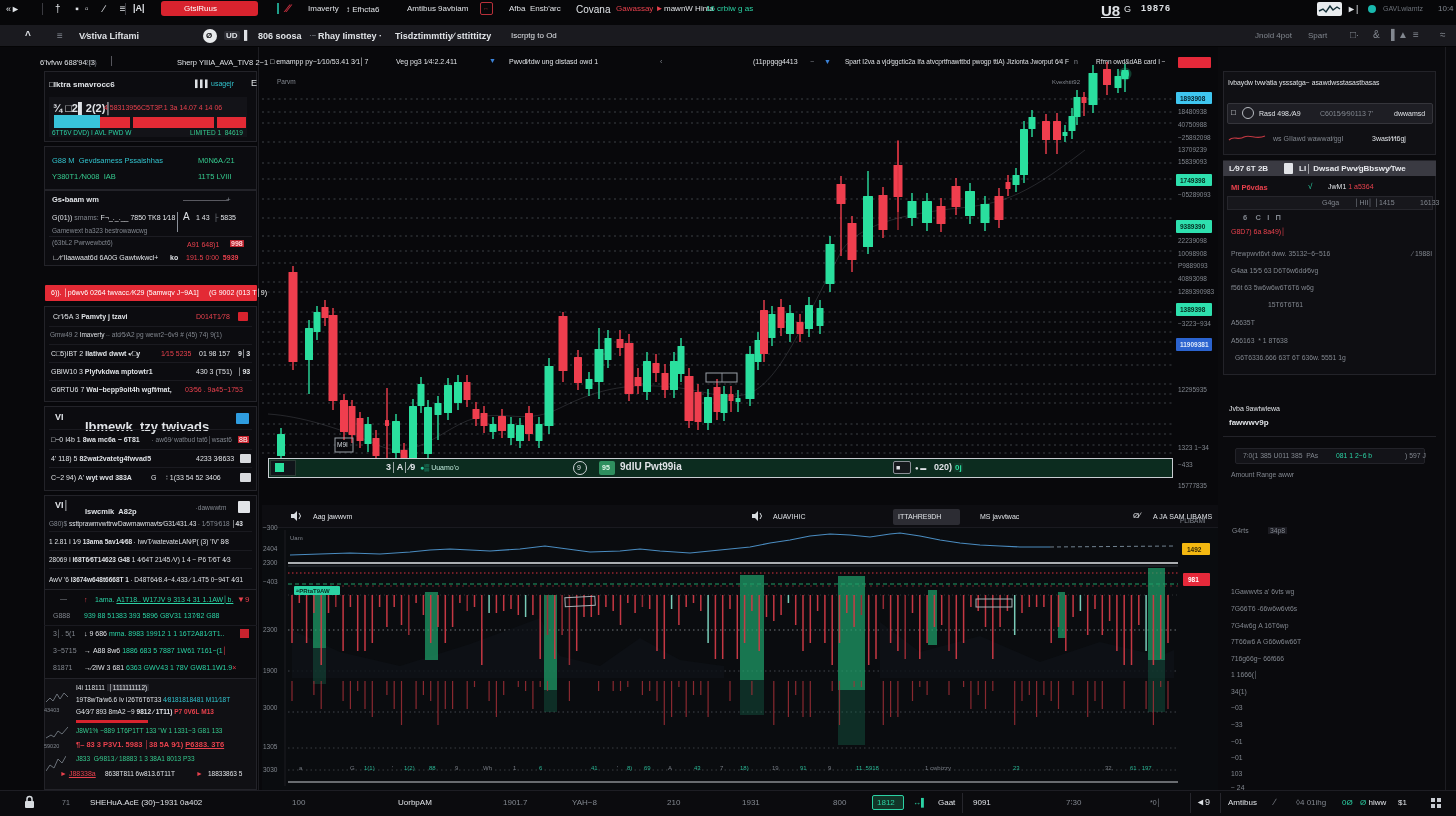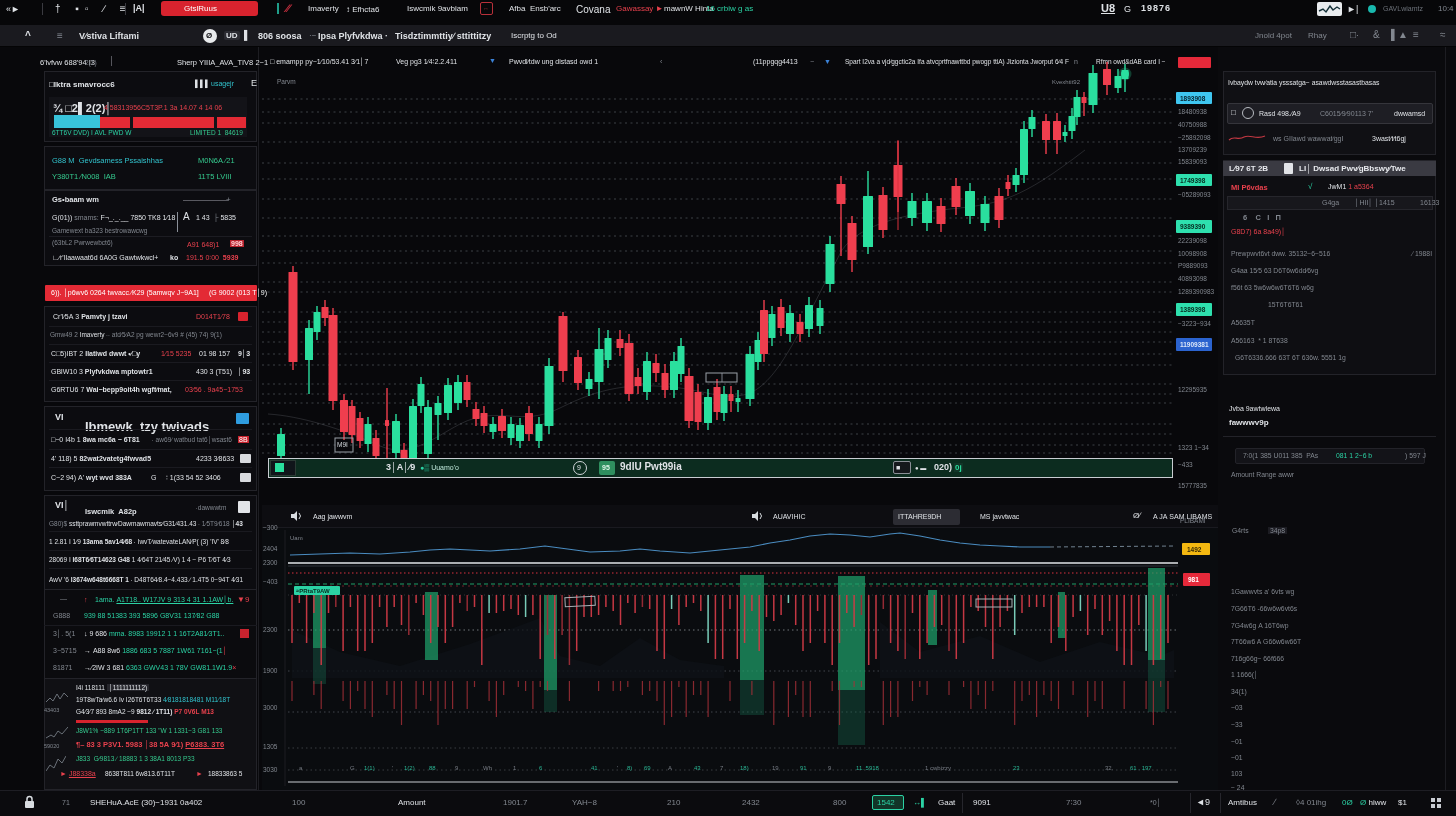--- a/index.html
+++ b/index.html
@@ -23,29 +23,29 @@
 <div class="abs" style="left:42px;top:3px;width:1px;height:12px;background:#3a3a40;"></div>
 <div class="t wh" style="left:55px;top:3px;font-size:10px;letter-spacing:6px;">† ▪▫ ∕ ≡</div>
 <div class="abs" style="left:125px;top:3px;width:1px;height:12px;background:#3a3a40;"></div>
 <div class="t wh b" style="left:133px;top:3px;font-size:9px;">|A|</div>
 <div class="abs" style="left:161px;top:1px;width:97px;height:15px;background:#d8232e;border-radius:3px;"></div>
 <div class="t" style="left:184px;top:4px;font-size:8px;color:#fff;font-weight:normal;">GtslRuus</div>
 <div class="abs" style="left:277px;top:3px;width:2px;height:11px;background:#1f9e8a;"></div>
 <div class="t" style="left:286px;top:2px;font-size:11px;color:#c93040;font-weight:bold;font-style:italic;">∕∕</div>
 <div class="t wh" style="left:308px;top:4px;font-size:8px;">Imaverty</div>
 <div class="t wh" style="left:346px;top:5px;font-size:8px;">↕ Efhcta6</div>
-<div class="t wh" style="left:407px;top:4px;font-size:8px;">Iswcmik 9avbiam</div>
+<div class="t wh" style="left:407px;top:4px;font-size:8px;">Amtibus 9avbiam</div>
 <div class="abs" style="left:480px;top:2px;width:13px;height:13px;border:1px solid #b8303a;border-radius:2px;"></div>
 <div class="t" style="left:483px;top:5px;font-size:6px;color:#b8303a;">↔</div>
 <div class="t wh" style="left:509px;top:4px;font-size:8px;">Afba&nbsp;&nbsp;Ensb'arc</div>
 <div class="t wh" style="left:576px;top:4px;font-size:10px;">Covana</div>
 <div class="t red" style="left:616px;top:4px;font-size:8px;">Gawassay ►</div>
 <div class="t wh" style="left:664px;top:4px;font-size:8px;">mawnW Hinta</div>
 <div class="t teal" style="left:706px;top:4px;font-size:8px;">16 crbiw g as</div>
-<div class="t wh b" style="left:1101px;top:2px;font-size:11px;text-decoration:underline;">U8</div>
+<div class="t wh b" style="left:1101px;top:2px;font-size:15px;text-decoration:underline;">U8</div>
 <div class="t wh" style="left:1124px;top:4px;font-size:9px;">G</div>
 <div class="t wh b" style="left:1141px;top:3px;font-size:9px;letter-spacing:1px;">19876</div>
 <div class="abs" style="left:1317px;top:2px;width:25px;height:14px;background:#e9ecef;border-radius:2px;"></div>
 <svg class="abs" style="left:1318px;top:3px;" width="23" height="12" viewBox="0 0 23 12">
       <path d="M1 8 L5 6 L8 9 L12 3 L15 7 L19 4 L22 6" stroke="#16323a" stroke-width="1.4" fill="none"></path>
     </svg>
 <div class="t wh" style="left:1347px;top:4px;font-size:9px;">►|</div>
 <div class="abs" style="left:1368px;top:5px;width:8px;height:8px;border-radius:50%;background:#19b8ad;"></div>
 <div class="t" style="left:1383px;top:5px;font-size:7px;color:#6d727a;">GAVLwiamtz</div>
 <div class="t mut" style="left:1438px;top:4px;font-size:8px;">10:4</div>
@@ -53,25 +53,25 @@
 <div class="abs" style="left:0;top:25px;width:1456px;height:22px;background:#1a1a1f;border-bottom:1px solid #040405;"></div>
 <div class="t wh b" style="left:25px;top:30px;font-size:10px;">^</div>
 <div class="t mut" style="left:57px;top:30px;font-size:10px;">≡</div>
 <div class="t wh b" style="left:79px;top:31px;font-size:9px;">V∕stiva Liftami</div>
 <div class="abs" style="left:203px;top:29px;width:14px;height:14px;border-radius:50%;background:#e8eaec;"></div>
 <div class="t" style="left:206px;top:31px;font-size:8px;color:#16161a;font-weight:bold;">Ø</div>
 <div class="t wh b" style="left:224px;top:31px;font-size:8px;background:#2c2c33;padding:0 2px;border-radius:2px;">UD</div>
 <div class="t wh" style="left:244px;top:30px;font-size:9px;">▌</div>
 <div class="t wh b" style="left:258px;top:31px;font-size:9px;">806 soosa</div>
 <div class="t mut" style="left:309px;top:31px;font-size:8px;">·−</div>
-<div class="t wh b" style="left:318px;top:31px;font-size:9px;">Ipsa Plyfvkdwa ·</div>
+<div class="t wh b" style="left:318px;top:31px;font-size:9px;">Rhay Iimsttey ·</div>
 <div class="t wh b" style="left:395px;top:31px;font-size:9px;">Tisdztimmttiy∕ sttittitzy</div>
 <div class="t wh" style="left:511px;top:31px;font-size:8px;">Iscrptg to Od</div>
 <div class="t mut" style="left:1255px;top:31px;font-size:8px;">Jnold 4pot</div>
-<div class="t mut" style="left:1308px;top:31px;font-size:8px;">Rhay</div>
+<div class="t mut" style="left:1308px;top:31px;font-size:8px;">Spart</div>
 <div class="t mut" style="left:1350px;top:29px;font-size:10px;">□∙</div>
 <div class="t mut" style="left:1373px;top:29px;font-size:10px;">&amp;</div>
 <div class="t mut" style="left:1391px;top:29px;font-size:10px;">▌▲</div>
 <div class="t mut" style="left:1413px;top:29px;font-size:10px;">≡</div>
 <div class="t mut" style="left:1440px;top:29px;font-size:10px;">≈</div>
 
 <div class="abs" style="left:258px;top:47px;width:1px;height:743px;background:#1d1d22;"></div>
 
 <div class="t wh" style="left:40px;top:58px;font-size:7.5px;">6'lvfvw 688'94 I3</div>
 <div class="t mut" style="left:85px;top:59px;font-size:6.5px;">2(1)</div>
@@ -849,28 +849,28 @@
 <div class="abs" style="left:1445px;top:47px;width:1px;height:743px;background:#1d1d22;"></div>
 
 <div class="abs" style="left:0;top:790px;width:1456px;height:26px;background:#0b0b0e;border-top:1px solid #1e1e24;"></div>
 <svg class="abs" style="left:24px;top:795px;" width="11" height="14" viewBox="0 0 11 14">
       <rect x="1" y="6" width="9" height="7" rx="1" fill="#d8dce0"></rect>
       <path d="M3 6 V4 a2.5 2.5 0 0 1 5 0 V6" stroke="#d8dce0" stroke-width="1.5" fill="none"></path>
     </svg>
 <div class="t mut" style="left:62px;top:799px;font-size:7px;">71</div>
 <div class="t wh" style="left:90px;top:798px;font-size:8px;">SHEHuA.AcE&nbsp;(30)−1931&nbsp;0a402</div>
 <div class="t mut" style="left:292px;top:798px;font-size:8px;">100</div>
-<div class="t wh" style="left:398px;top:798px;font-size:8px;">Amount</div>
+<div class="t wh" style="left:398px;top:798px;font-size:8px;">UorbpAM</div>
 <div class="t mut" style="left:503px;top:798px;font-size:8px;">1901.7</div>
 <div class="t mut" style="left:572px;top:798px;font-size:8px;">YAH−8</div>
 <div class="t mut" style="left:667px;top:798px;font-size:8px;">210</div>
-<div class="t mut" style="left:742px;top:798px;font-size:8px;">2432</div>
+<div class="t mut" style="left:742px;top:798px;font-size:8px;">1931</div>
 <div class="t mut" style="left:833px;top:798px;font-size:8px;">800</div>
 <div class="abs" style="left:872px;top:795px;width:32px;height:15px;background:#123528;border:1px solid #2bd2a4;border-radius:2px;"></div>
-<div class="t teal" style="left:877px;top:798px;font-size:8px;">1542</div>
+<div class="t teal" style="left:877px;top:798px;font-size:8px;">1812</div>
 <div class="t teal" style="left:913px;top:798px;font-size:8px;">↔▌</div>
 <div class="t wh" style="left:938px;top:798px;font-size:8px;">Gaat</div>
 <div class="t wh" style="left:973px;top:798px;font-size:8px;">9091</div>
 <div class="abs" style="left:962px;top:793px;width:1px;height:20px;background:#26262c;"></div>
 <div class="t mut" style="left:1066px;top:798px;font-size:8px;">7∶30</div>
 <div class="t mut" style="left:1150px;top:799px;font-size:7px;">*0│</div>
 <div class="abs" style="left:1190px;top:793px;width:1px;height:20px;background:#26262c;"></div>
 <div class="t wh" style="left:1196px;top:797px;font-size:9px;">◄9</div>
 <div class="abs" style="left:1220px;top:793px;width:1px;height:20px;background:#26262c;"></div>
 <div class="t wh" style="left:1228px;top:798px;font-size:8px;">Amtibus</div>

